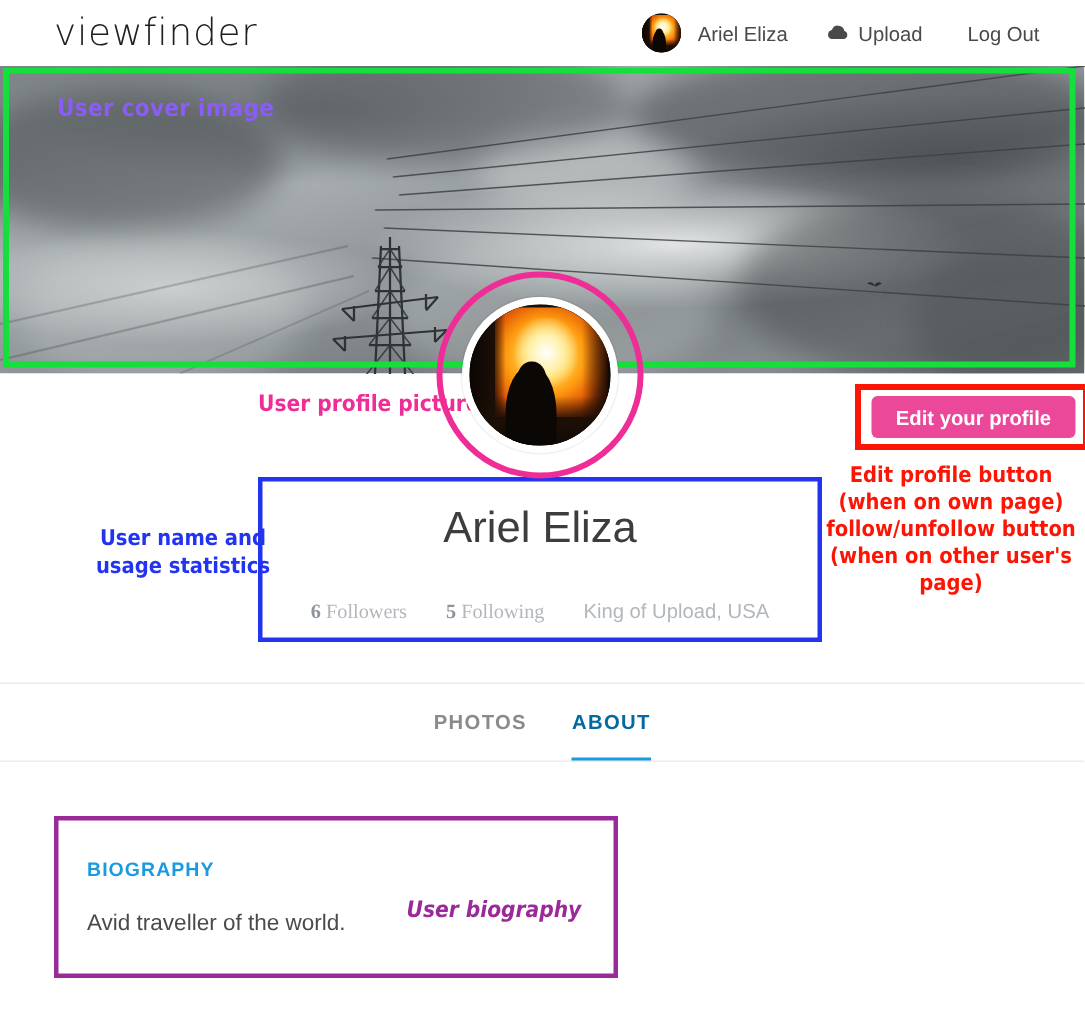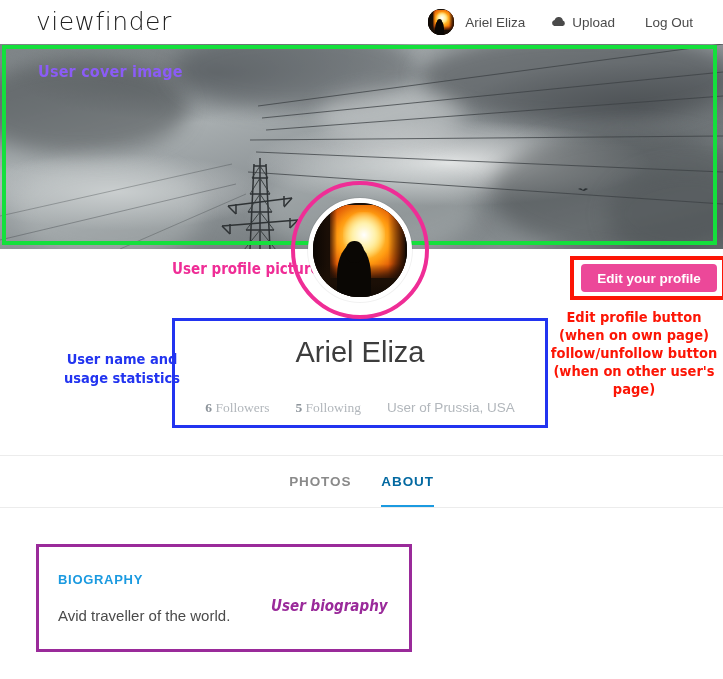--- a/index.html
+++ b/index.html
@@ -354,21 +354,21 @@
     <div>(when on own page)</div>
     <div>follow/unfollow button</div>
     <div>(when on other user's page)</div>
   </div>
 
   <div class="identity">
     <div class="user-name">Ariel Eliza</div>
     <div class="stats">
       <span class="stat"><b>6</b> <span>Followers</span></span>
       <span class="stat"><b>5</b> <span>Following</span></span>
-      <span class="location">User of Prussia, USA</span>
+      <span class="location">King of Upload, USA</span>
     </div>
   </div>
   <div class="anno-blue-box"></div>
   <div class="anno-blue-text">
     <div>User name and</div>
     <div>usage statistics</div>
   </div>
 
   <div class="divider div-top"></div>
   <div class="tabs">

